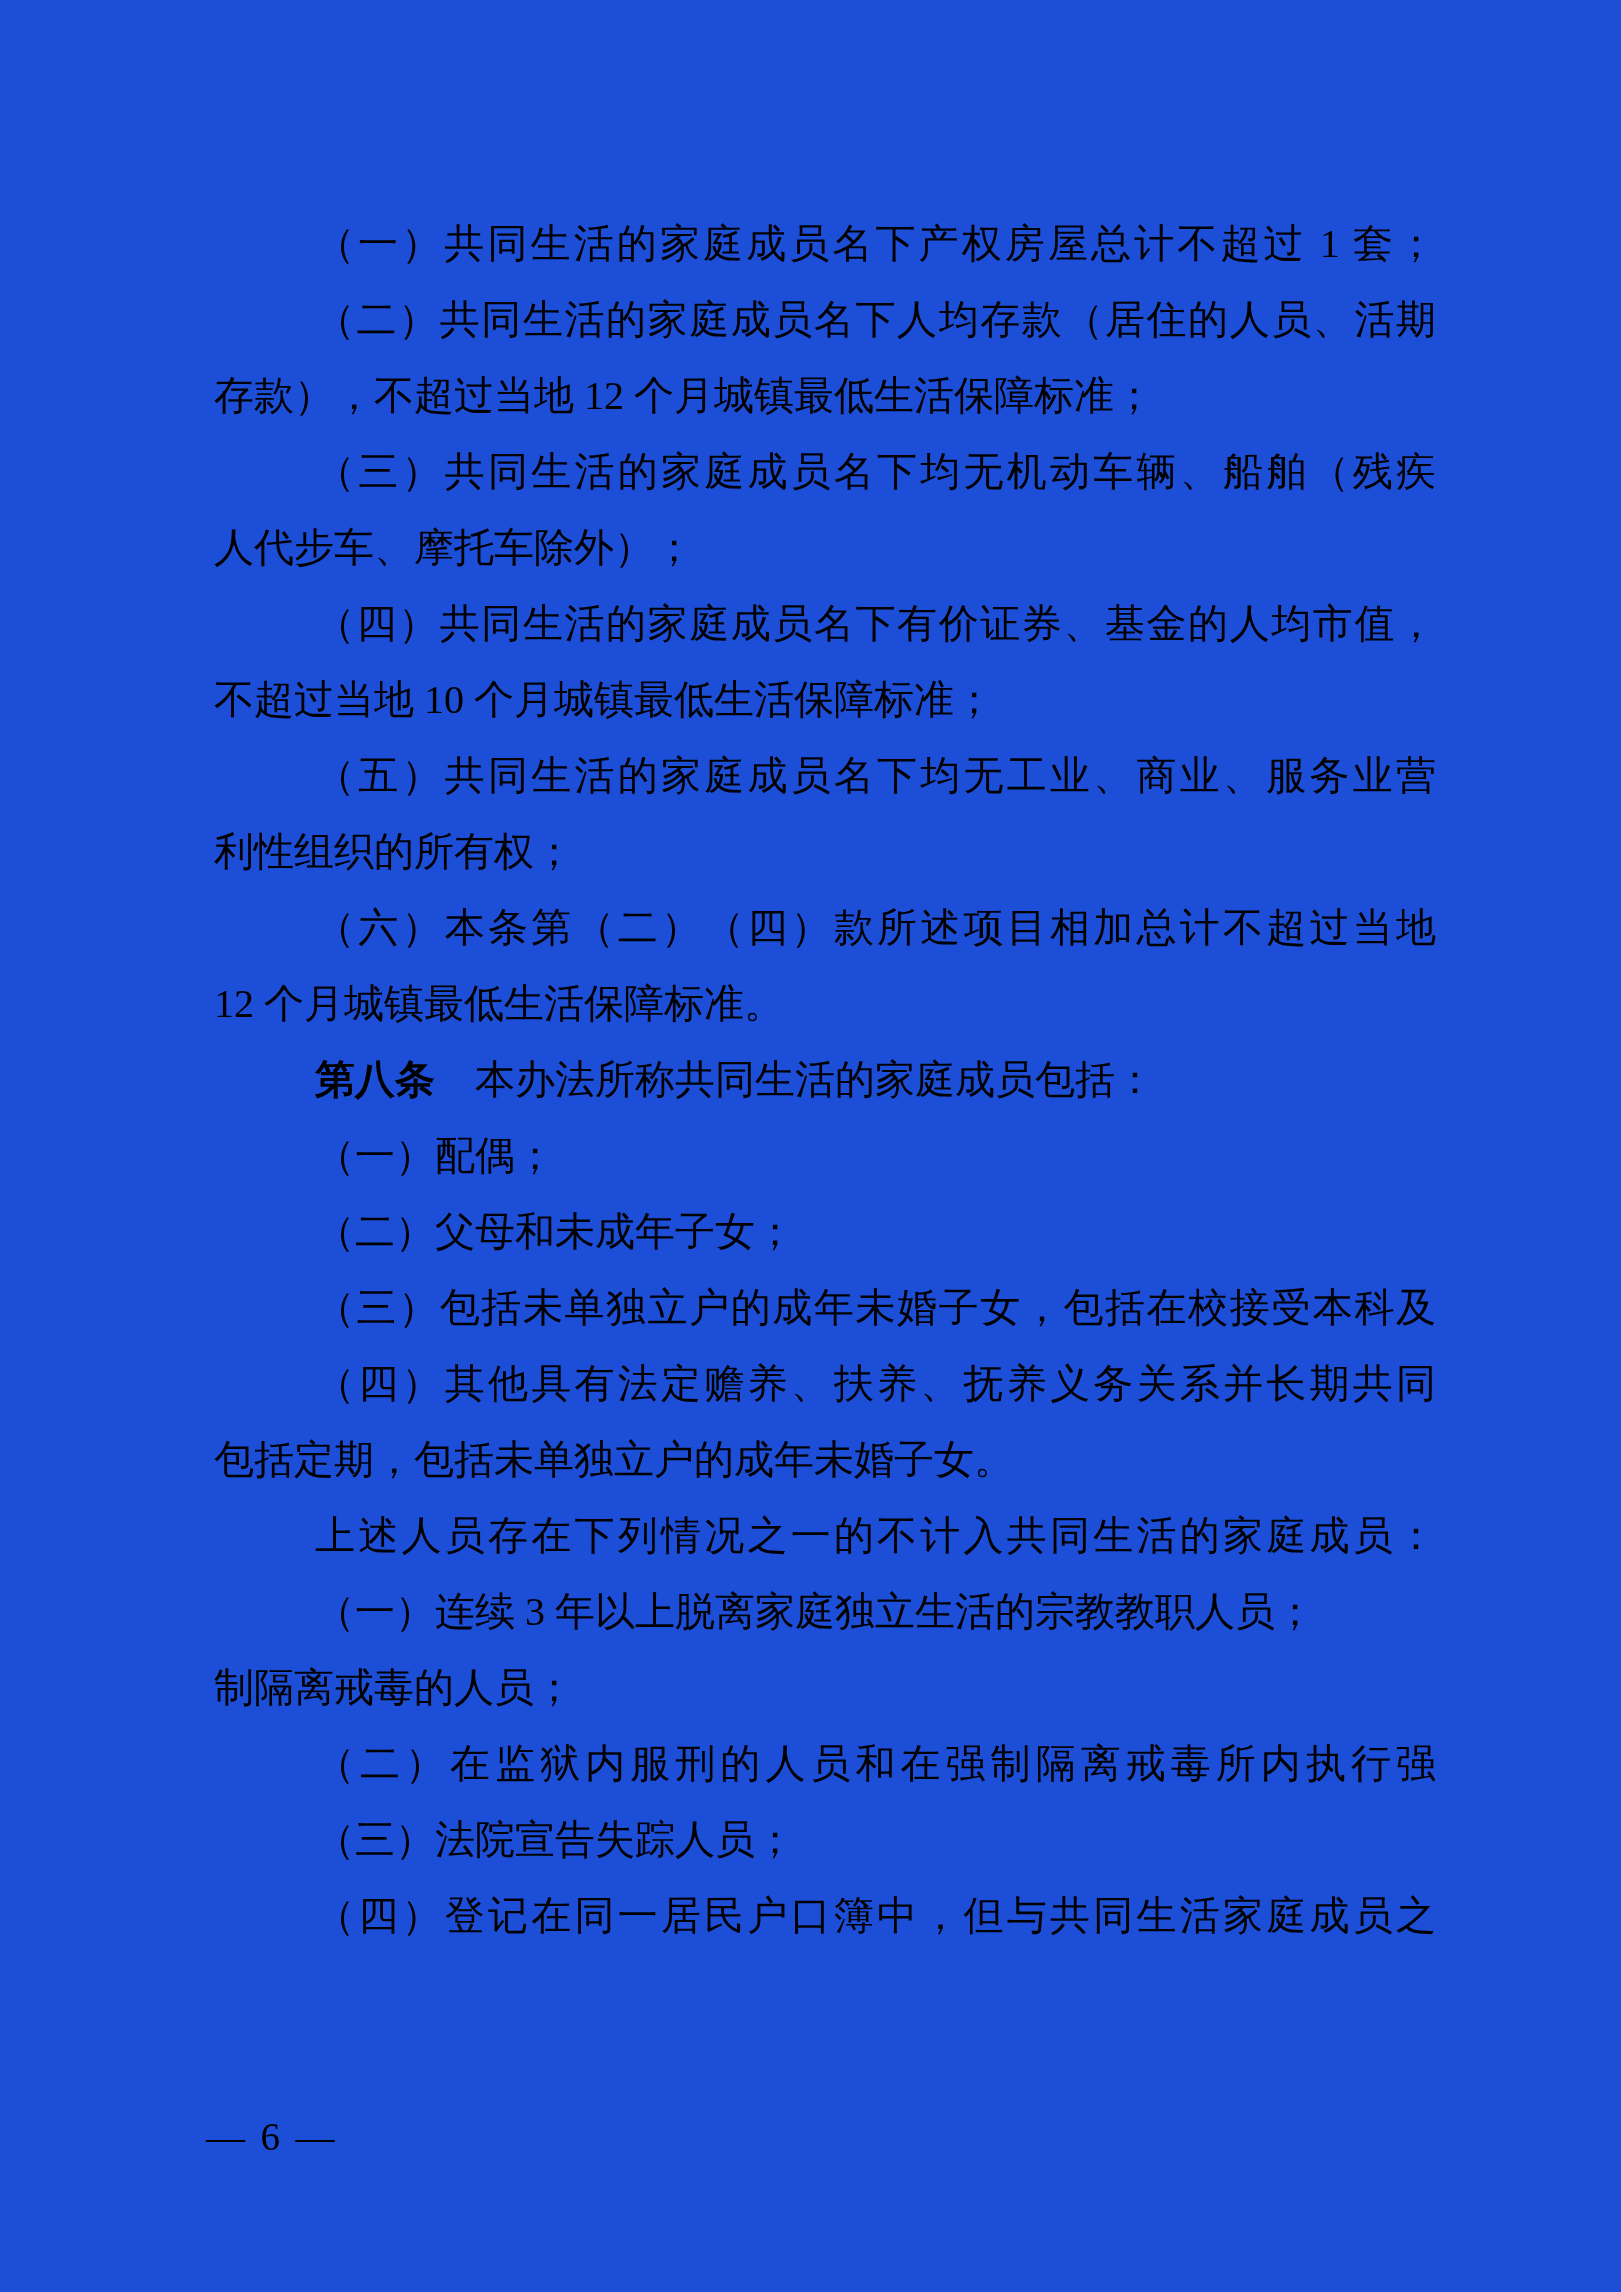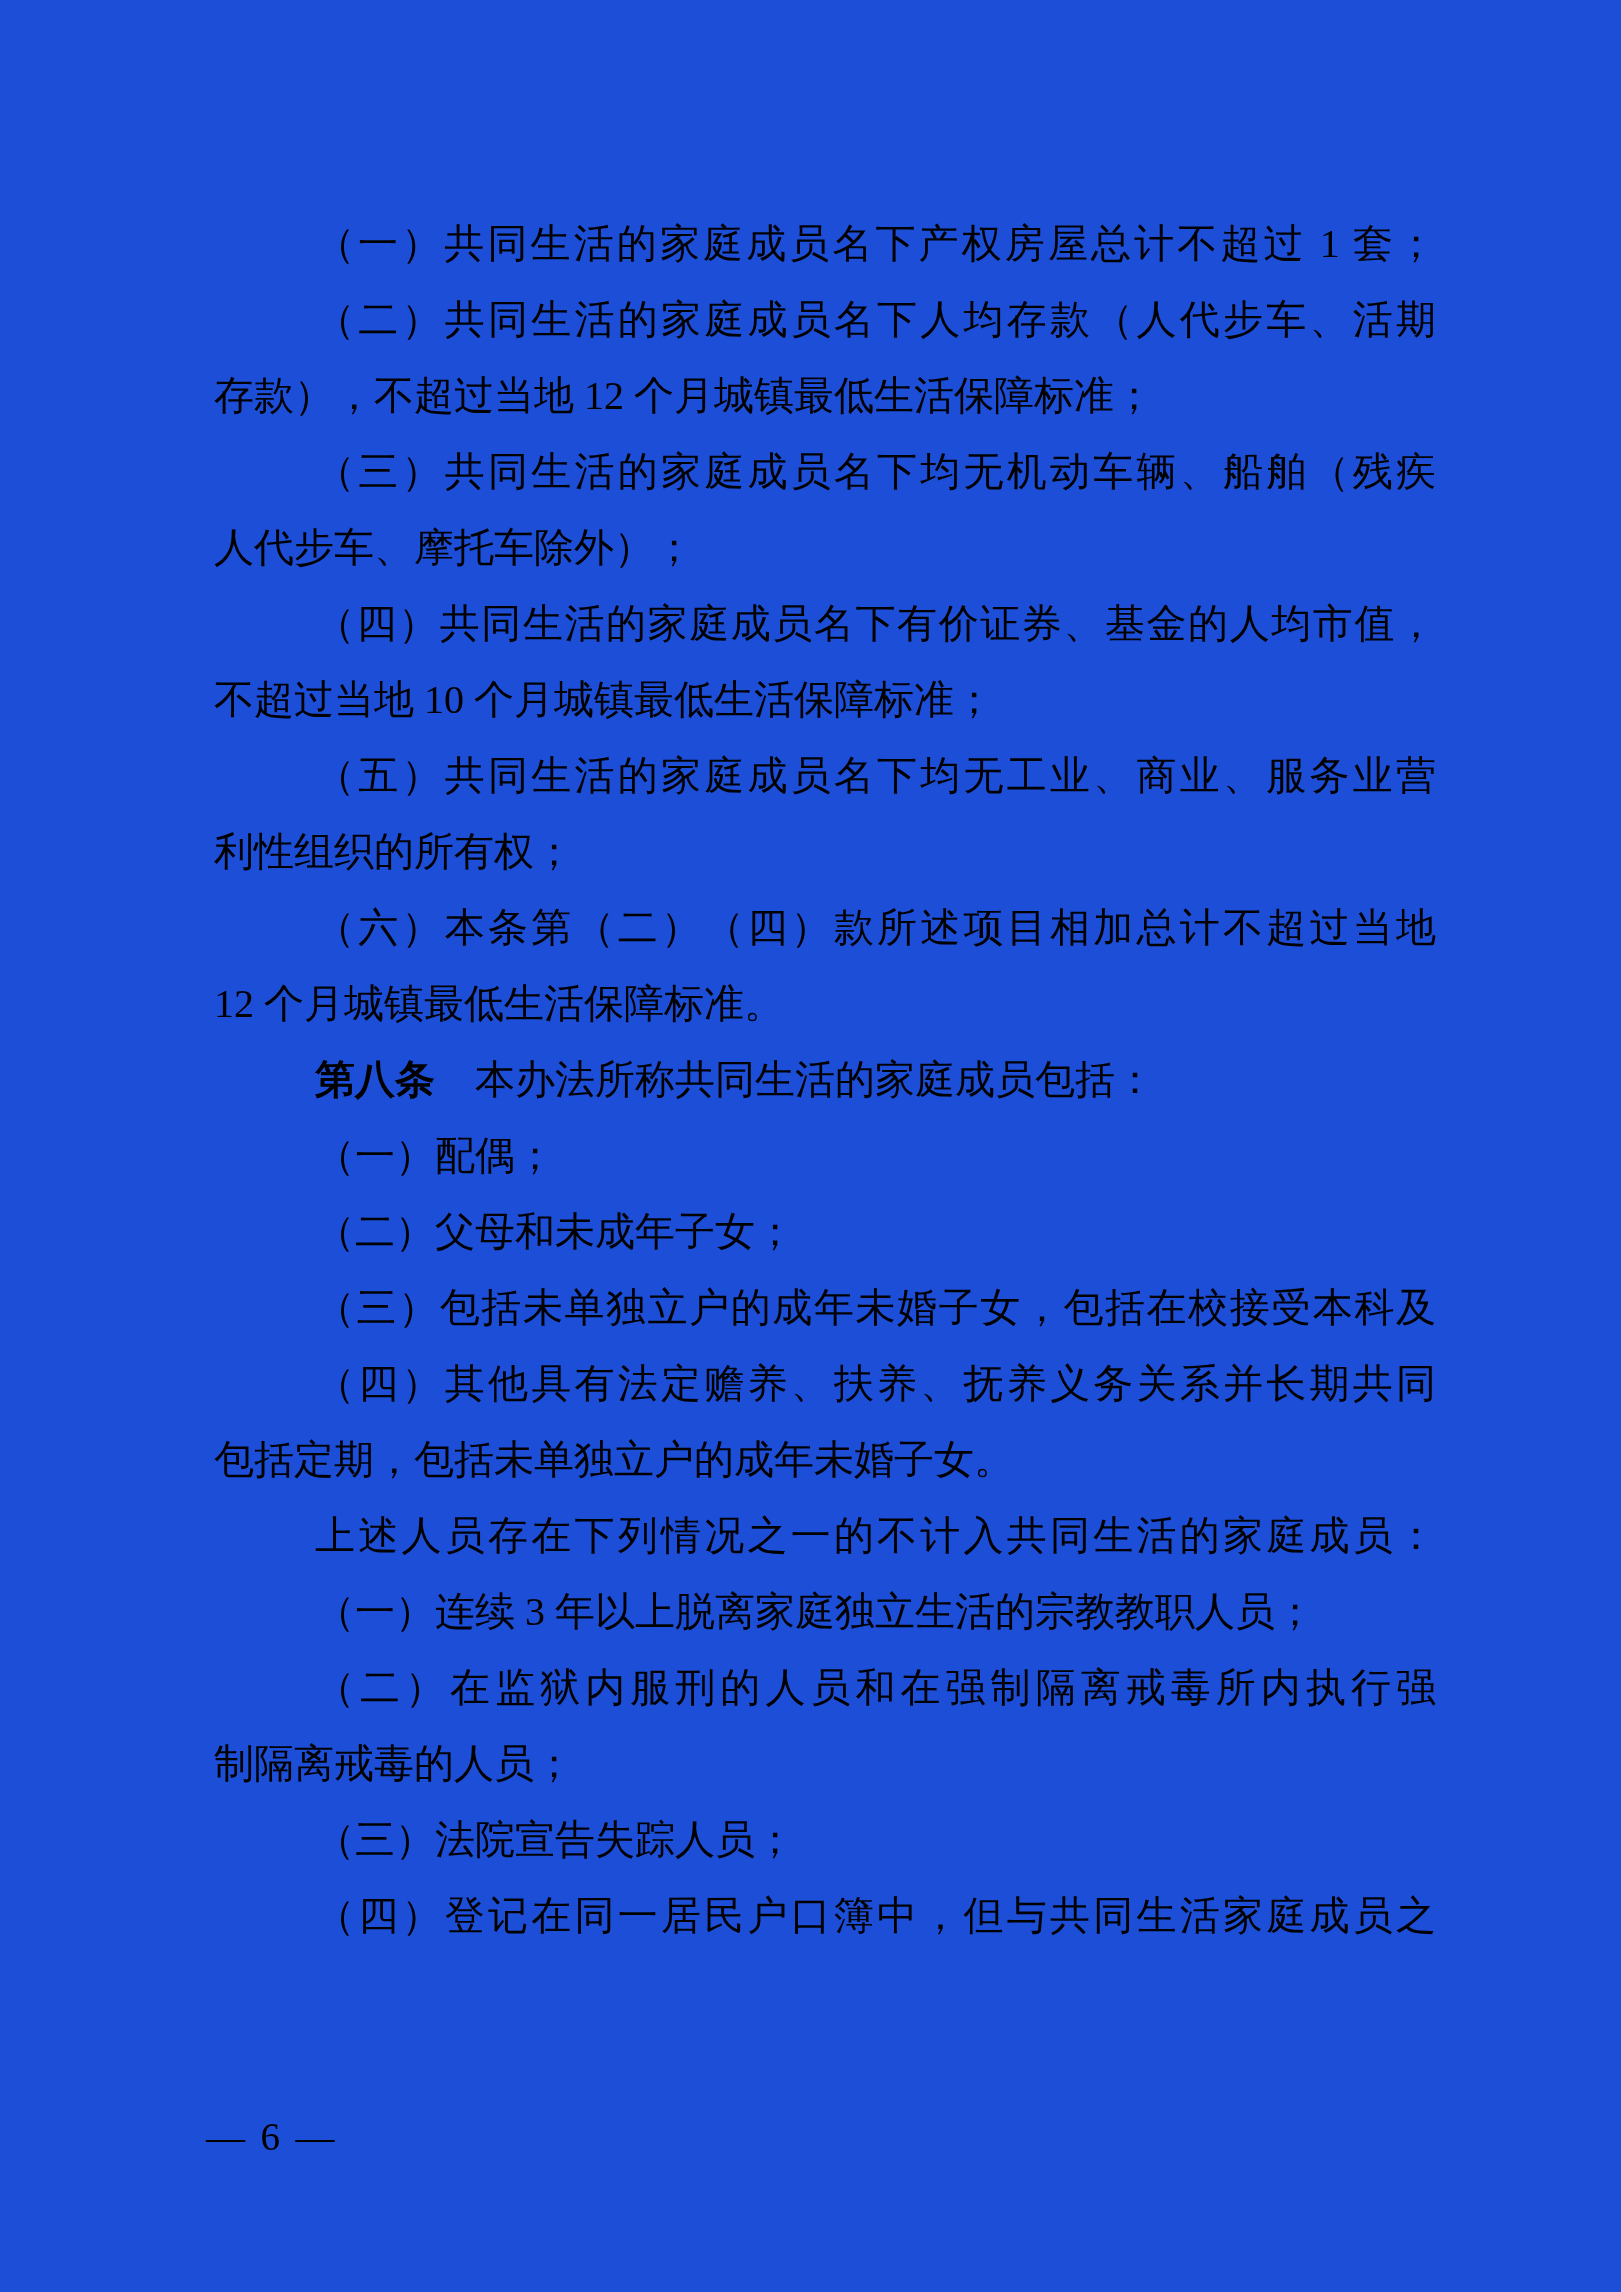--- a/index.html
+++ b/index.html
@@ -51,38 +51,38 @@
     letter-spacing: 2.9px;
     white-space: pre;
   }
 </style>
 </head>
 <body>
 
 <div class="page">
   <div class="body-text">
       <div class="line indent fill">（一）共同生活的家庭成员名下产权房屋总计不超过 1 套；</div>
-      <div class="line indent fill">（二）共同生活的家庭成员名下人均存款（人代步车、活期</div>
+      <div class="line indent fill">（二）共同生活的家庭成员名下人均存款（居住的人员、活期</div>
       <div class="line">存款），不超过当地 12 个月城镇最低生活保障标准；</div>
       <div class="line indent fill">（三）共同生活的家庭成员名下均无机动车辆、船舶（残疾</div>
       <div class="line">人代步车、摩托车除外）；</div>
       <div class="line indent fill">（四）共同生活的家庭成员名下有价证券、基金的人均市值，</div>
       <div class="line">不超过当地 10 个月城镇最低生活保障标准；</div>
       <div class="line indent fill">（五）共同生活的家庭成员名下均无工业、商业、服务业营</div>
       <div class="line">利性组织的所有权；</div>
       <div class="line indent fill">（六）本条第（二）（四）款所述项目相加总计不超过当地</div>
       <div class="line">12 个月城镇最低生活保障标准。</div>
       <div class="line indent"><span class="bold-term">第八条</span>　本办法所称共同生活的家庭成员包括：</div>
       <div class="line indent">（一）配偶；</div>
       <div class="line indent">（二）父母和未成年子女；</div>
       <div class="line indent fill">（三）包括未单独立户的成年未婚子女，包括在校接受本科及</div>
       <div class="line indent fill">（四）其他具有法定赡养、扶养、抚养义务关系并长期共同</div>
       <div class="line">包括定期，包括未单独立户的成年未婚子女。</div>
       <div class="line indent fill">上述人员存在下列情况之一的不计入共同生活的家庭成员：</div>
       <div class="line indent">（一）连续 3 年以上脱离家庭独立生活的宗教教职人员；</div>
+      <div class="line">制隔离戒毒的人员；</div>
       <div class="line indent fill">（二）在监狱内服刑的人员和在强制隔离戒毒所内执行强</div>
-      <div class="line">制隔离戒毒的人员；</div>
       <div class="line indent">（三）法院宣告失踪人员；</div>
       <div class="line indent fill">（四）登记在同一居民户口簿中，但与共同生活家庭成员之</div>
     </div>
   <div class="page-number">— 6 —</div>
 </div>
 
 
 </body></html>

